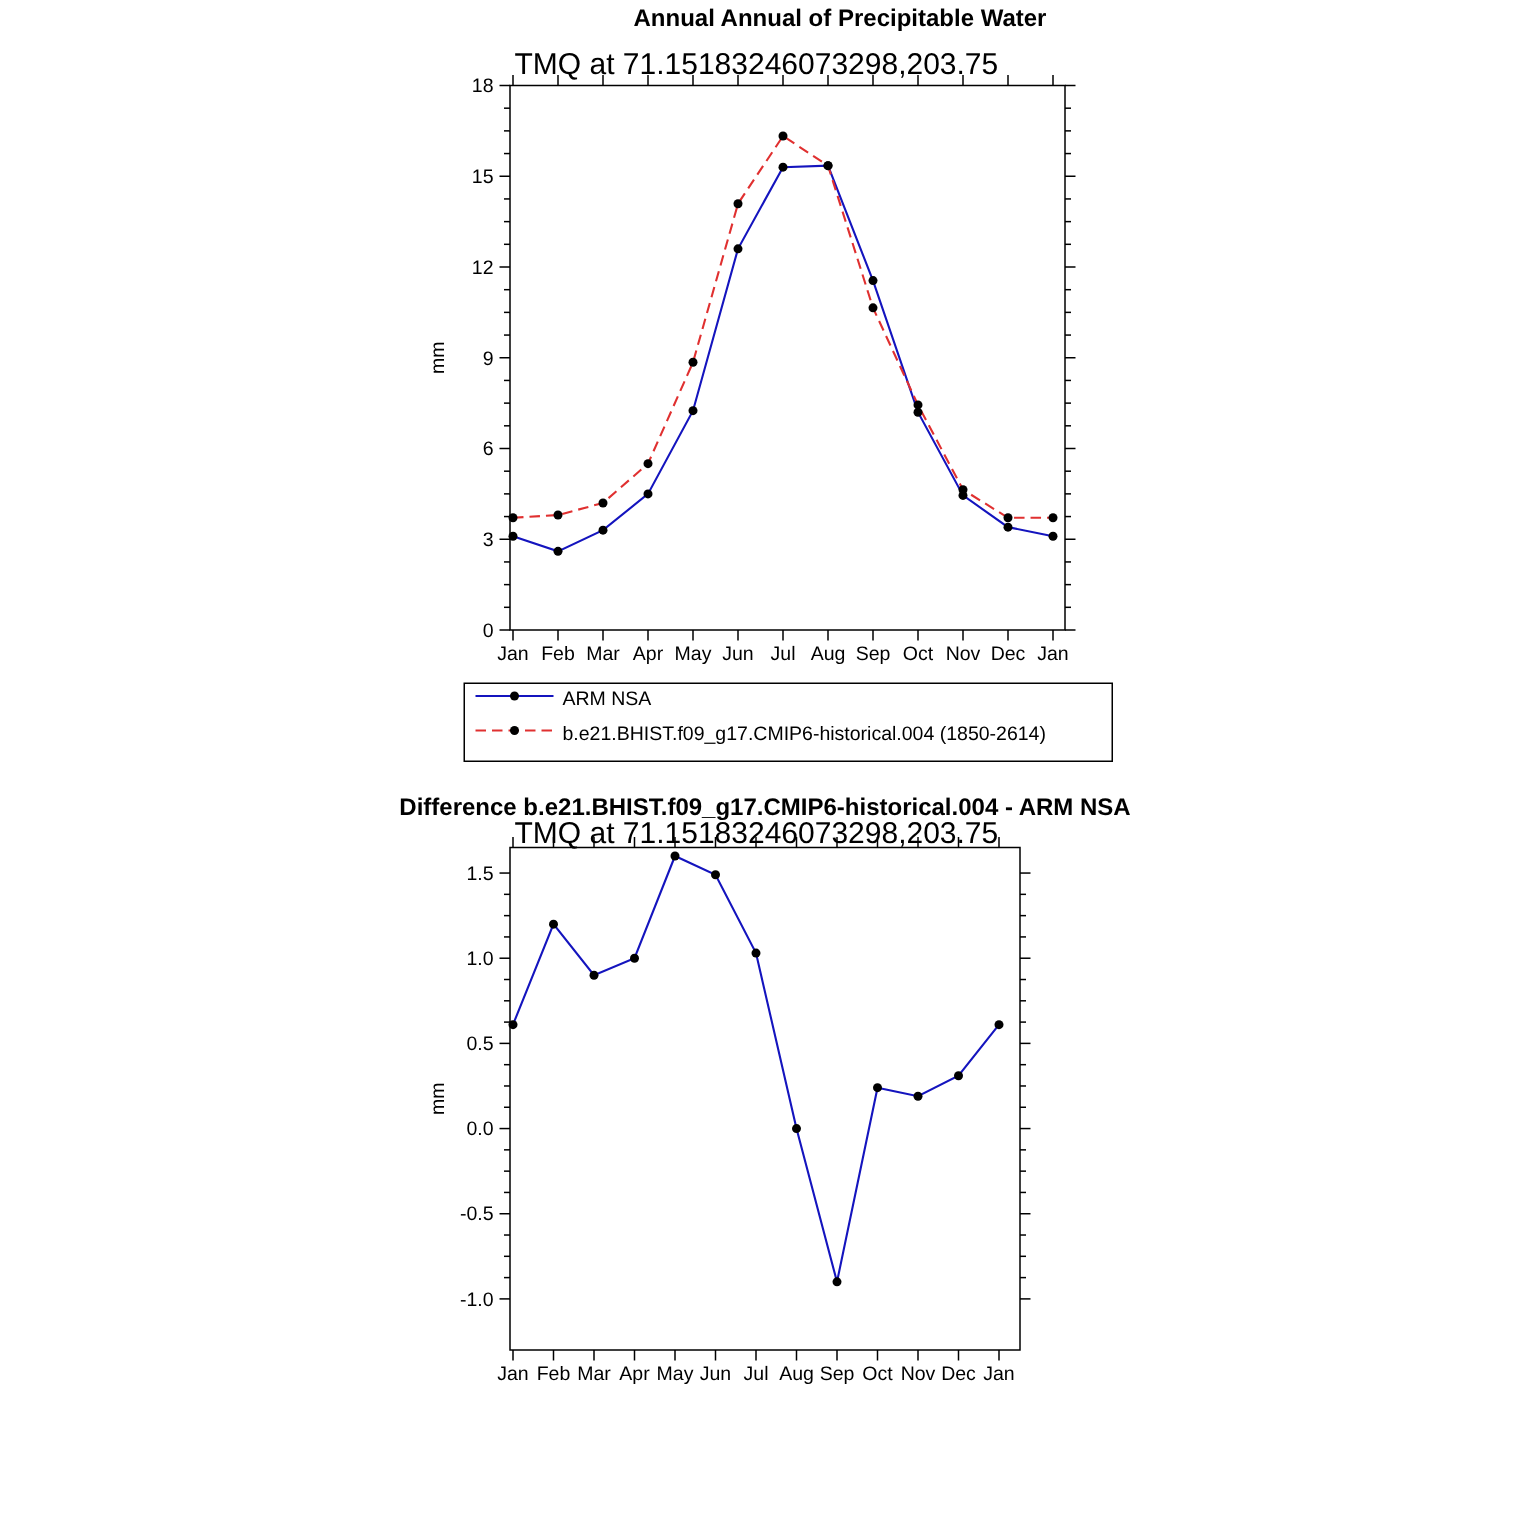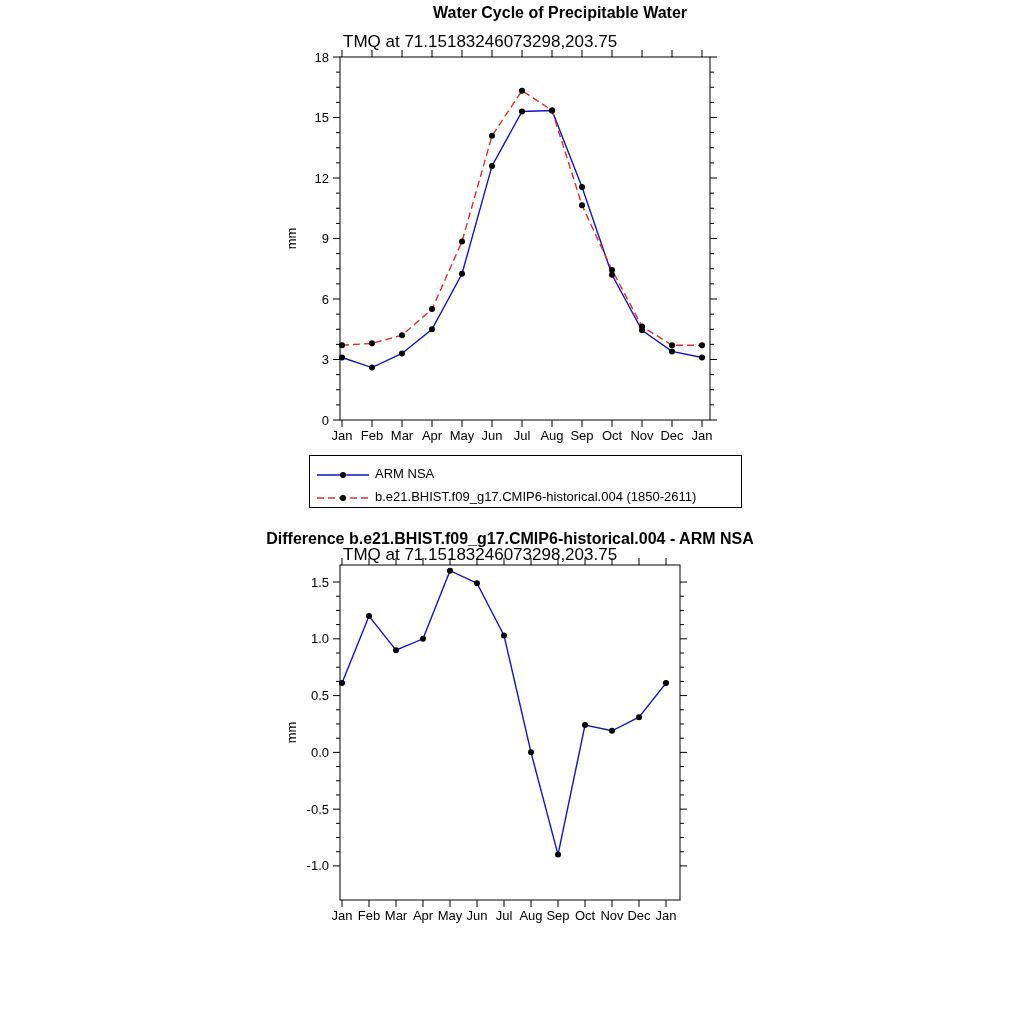--- a/index.html
+++ b/index.html
@@ -1,27 +1,27 @@
 <!DOCTYPE html>
 <html><head>
 <meta charset="utf-8">
 <style>
   html,body{margin:0;padding:0;background:#ffffff;}
   #canvas{position:relative;width:1024px;height:1024px;background:#ffffff;
           font-family:"Liberation Sans",sans-serif;overflow:hidden;color:#000;}
   #plots{position:absolute;left:0;top:0;}
   .chart-title{position:absolute;text-align:center;font-weight:bold;font-size:16px;color:#000;white-space:nowrap;}
-  .chart-subtitle{position:absolute;font-size:17px;color:#000;white-space:nowrap;}
+  .chart-subtitle{position:absolute;font-size:20px;color:#000;white-space:nowrap;}
   #title1{left:340px;top:4px;width:440px;}
   #subtitle1{left:343px;top:32px;}
   #title2{left:140px;top:530px;width:740px;}
   #subtitle2{left:343px;top:545px;}
   #legend{position:absolute;left:309px;top:455px;width:433px;border:1px solid #000;
           background:#fff;padding:2px 0 3px 0;box-sizing:border-box;}
-  .legend-row{display:flex;align-items:flex-end;height:23px;padding-left:6px;}
+  .legend-row{display:flex;align-items:flex-start;height:23px;padding-left:6px;}
   .legend-label{font-size:13px;color:#000;margin-left:5px;white-space:nowrap;}
   .tick{font-size:13px;fill:#000;}
 </style>
 </head>
 <body>
 
 <div id="canvas">
   <svg id="plots" width="1024" height="1024" viewBox="0 0 1024 1024">
       <g>
         <rect x="340" y="57" width="370" height="363" fill="none" stroke="#000" stroke-width="1"></rect>
@@ -251,35 +251,35 @@
         <circle cx="504" cy="635.406779661017" r="3" fill="#000000"></circle>
         <circle cx="531" cy="752.3728813559322" r="3" fill="#000000"></circle>
         <circle cx="558" cy="854.5762711864406" r="3" fill="#000000"></circle>
         <circle cx="585" cy="725.1186440677966" r="3" fill="#000000"></circle>
         <circle cx="612" cy="730.7966101694915" r="3" fill="#000000"></circle>
         <circle cx="639" cy="717.1694915254237" r="3" fill="#000000"></circle>
         <circle cx="666" cy="683.1016949152543" r="3" fill="#000000"></circle>
       </g>
     </svg>
 
-  <div id="title1" class="chart-title">Water Cycle of Precipitable Water</div>
+  <div id="title1" class="chart-title">Annual Annual of Precipitable Water</div>
   <div id="subtitle1" class="chart-subtitle">TMQ at 71.15183246073298,203.75</div>
 
   <div id="legend">
     <div class="legend-row">
       <svg width="54" height="12">
         <line x1="1" y1="6" x2="53" y2="6" stroke-width="1.4" stroke="#1414be"></line>
         <circle cx="27" cy="6" r="3" fill="#000000"></circle>
       </svg>
       <span class="legend-label">ARM NSA</span>
     </div>
     <div class="legend-row">
       <svg width="54" height="12">
         <line x1="1" y1="6" x2="53" y2="6" stroke-width="1.4" stroke-dasharray="7,4" stroke="#e03030"></line>
         <circle cx="27" cy="6" r="3" fill="#000000"></circle>
       </svg>
-      <span class="legend-label">b.e21.BHIST.f09_g17.CMIP6-historical.004 (1850-2611)</span>
+      <span class="legend-label">b.e21.BHIST.f09_g17.CMIP6-historical.004 (1850-2614)</span>
     </div>
   </div>
 
   <div id="title2" class="chart-title">Difference b.e21.BHIST.f09_g17.CMIP6-historical.004 - ARM NSA</div>
   <div id="subtitle2" class="chart-subtitle">TMQ at 71.15183246073298,203.75</div>
 </div>
 
 </body></html>

